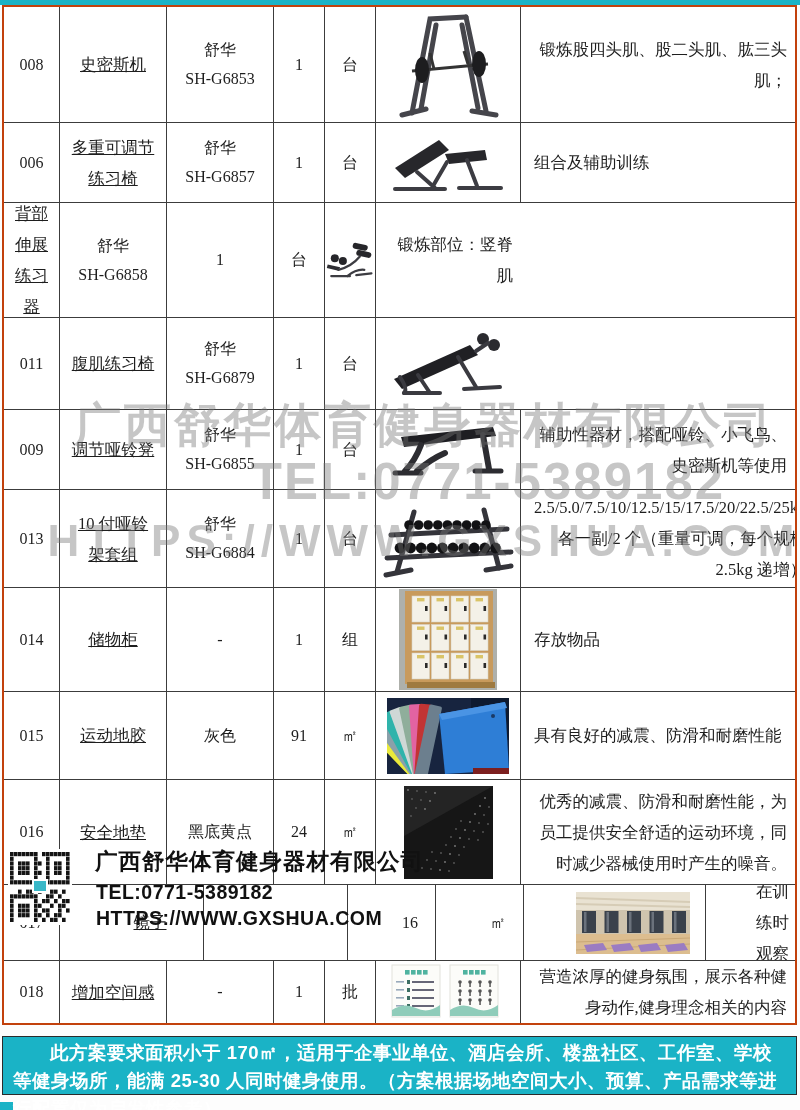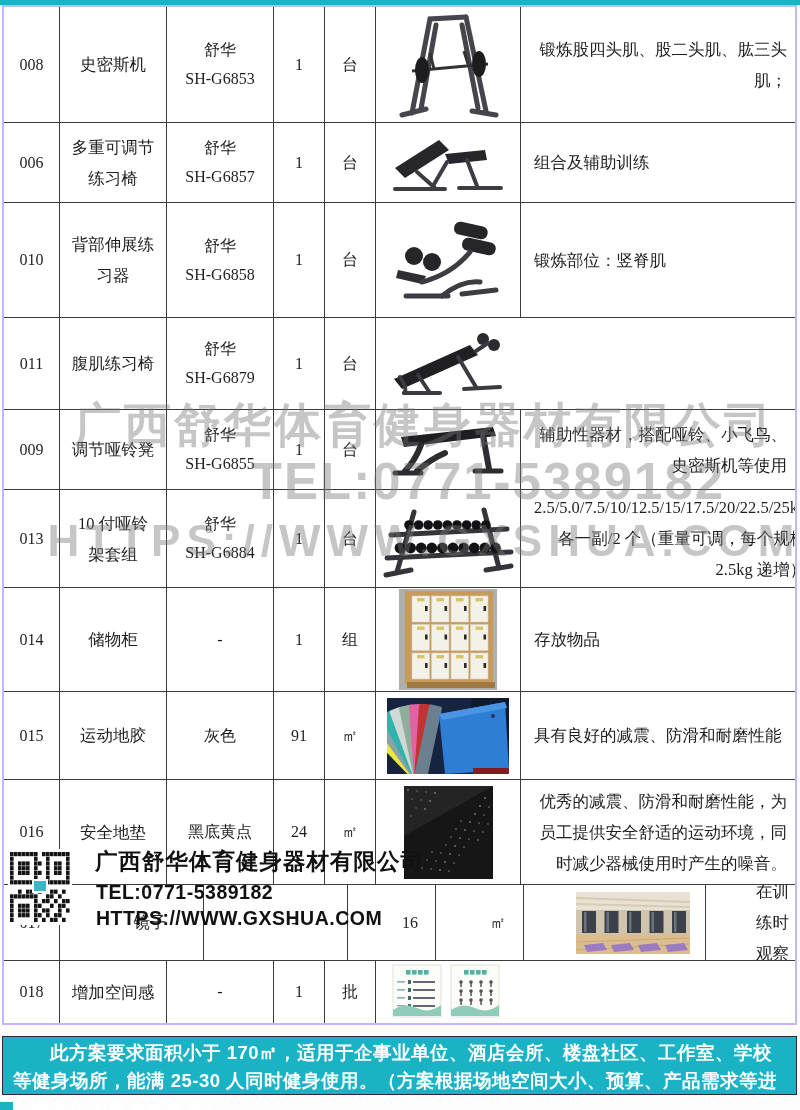--- a/index.html
+++ b/index.html
@@ -2,28 +2,28 @@
 <html><head>
 <meta charset="utf-8">
 <style>
   html,body{margin:0;padding:0;}
   body{width:800px;height:1110px;position:relative;background:#fdfdfd;
        font-family:"Liberation Serif","DejaVu Serif",serif;color:#1e1e1e;overflow:hidden;}
   .top-strip{position:absolute;left:0;top:0;width:800px;height:5px;}
   .corner-mark{position:absolute;left:0;top:1102px;width:13px;height:8px;}
   
   .gym-table{position:absolute;left:2px;top:5px;width:795px;box-sizing:border-box;
-             border:2px solid #c4b5fd;background:#fff;}
+             border:2px solid #c2410c;background:#fff;}
   .row{display:grid;grid-template-columns:56px 107px 107px 51px 51px 145px 1fr;
        border-bottom:1px solid #3c3c3c;box-sizing:border-box;}
   .row:last-child{border-bottom:none;}
   .cell{border-right:1px solid #3c3c3c;display:flex;align-items:center;justify-content:center;
         text-align:center;box-sizing:border-box;font-size:16px;line-height:28px;overflow:hidden;}
   .cell:last-child{border-right:none;}
-  .cell.name{padding:0 10px;font-size:16.5px;line-height:31px;}
+  .cell.name{padding:0 10px;font-size:16.5px;line-height:31px;text-decoration:underline;}
   .cell.brand{flex-direction:column;gap:9px;line-height:20px;padding:4px 4px;}
   .cell.brand span:empty{display:none;}
   .cell.desc{justify-content:flex-start;text-align:right;padding:5px 8px 5px 13px;
              font-size:16.5px;line-height:31px;}
   .cell.img{background:#fff;}
   
   .wm{position:absolute;white-space:nowrap;font-family:"Liberation Sans","DejaVu Sans",sans-serif;
       font-weight:bold;color:rgba(118,118,118,0.42);pointer-events:none;z-index:5;}
   .wm1{top:394px;left:424px;transform:translateX(-50%);font-size:47px;letter-spacing:3px;}
   .wm2{top:452px;left:488px;transform:translateX(-50%);font-size:51px;letter-spacing:2px;}
@@ -93,21 +93,20 @@
             <path d="M80 28 L90 54"></path>
             <path d="M60 30 L46 54"></path>
             <path d="M8 57 L58 57"></path>
             <path d="M72 56 L114 56"></path>
           </g>
         </svg>
       </div>
       <div class="cell desc">组合及辅助训练</div>
     </div>
     <div class="row" style="height: 115px;">
-      <div class="cell id">010</div>
       <div class="cell name">背部伸展练习器</div>
       <div class="cell brand">
         <span>舒华</span>
         <span>SH-G6858</span>
       </div>
       <div class="cell qty">1</div>
       <div class="cell unit">台</div>
       <div class="cell img">
         <svg width="112" height="84" viewBox="0 0 112 84">
           <rect x="62" y="6" width="34" height="13" rx="6" fill="#26262a" transform="rotate(12 79 12)"></rect>
@@ -457,20 +456,21 @@
           <rect x="75.3" y="39" width="1.5" height="4" fill="#555"></rect>
           <circle cx="86" cy="38" r="1.8" fill="#555"></circle>
           <rect x="85.3" y="39" width="1.5" height="4" fill="#555"></rect>
           <circle cx="96" cy="38" r="1.8" fill="#555"></circle>
           <rect x="95.3" y="39" width="1.5" height="4" fill="#555"></rect>
           <circle cx="106" cy="38" r="1.8" fill="#555"></circle>
           <rect x="105.3" y="39" width="1.5" height="4" fill="#555"></rect>
           <path d="M66 48 Q 78 40 90 46 T 114 43 L 114 54 L 66 54 Z" fill="#8fccba"></path>
         </svg>
       </div>
+      <div class="cell desc">营造浓厚的健身氛围，展示各种健身动作,健身理念相关的内容</div>
     </div>
   </div>
 
 <div class="wm wm1">广西舒华体育健身器材有限公司</div>
 <div class="wm wm2">TEL:0771-5389182</div>
 <div class="wm wm3">HTTPS://WWW.GXSHUA.COM</div>
 
 <div class="qr" id="qr"><svg width="64" height="76" viewBox="0 0 64 76">
       <rect width="64" height="76" fill="#fff"></rect>
       <rect x="2" y="3" width="3.6" height="4.2" fill="#141414"></rect>

